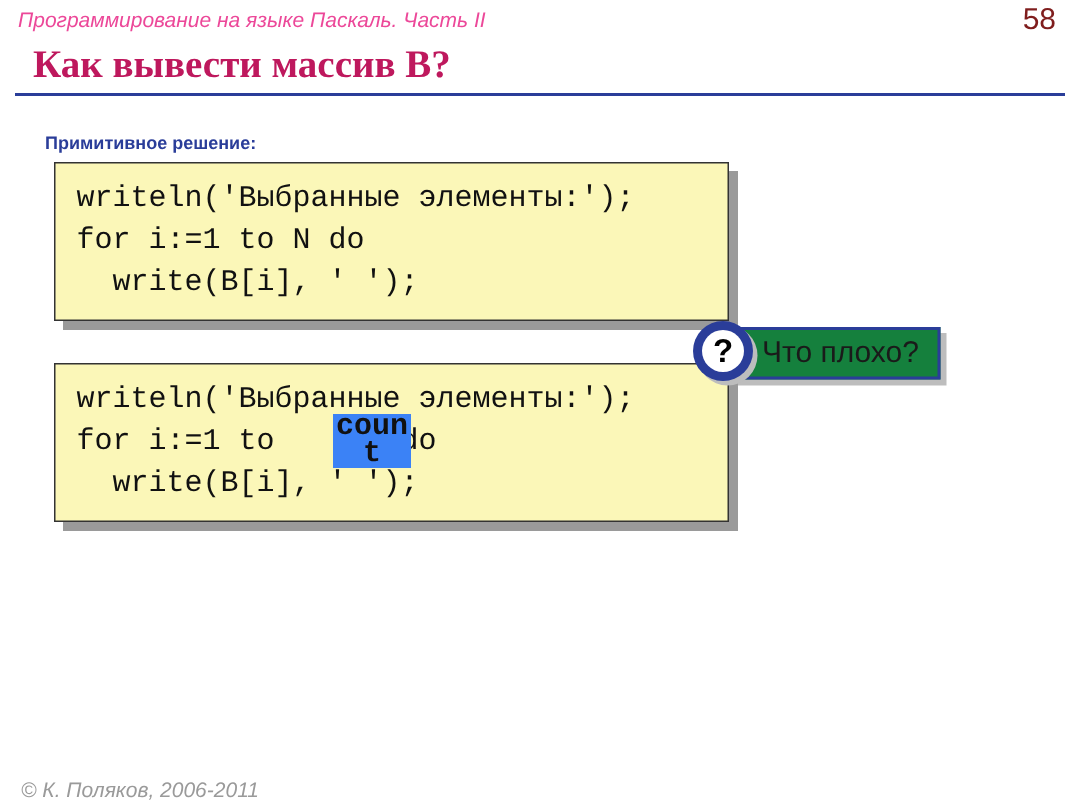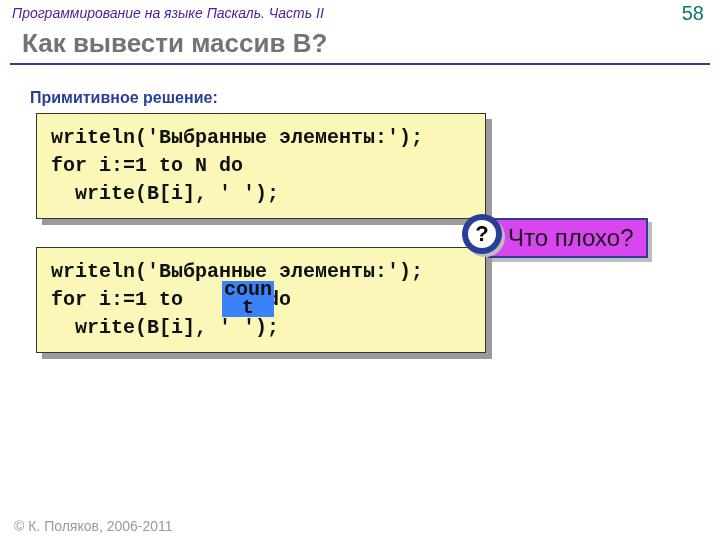--- a/index.html
+++ b/index.html
@@ -20,42 +20,43 @@
   .header {
     position: relative;
     height: 22px;
     padding: 2px 12px 0 12px;
     display: flex;
     justify-content: space-between;
     align-items: center;
   }
   .header-left {
     font-style: italic;
-    color: #4c1d95;
+    color: #ec4899;
     font-size: 14px;
   }
   .header-right {
-    color: #0f766e;
+    color: #7f1d1d;
     font-size: 20px;
     padding-right: 4px;
   }
   .title {
     font-size: 26px;
     font-weight: bold;
-    color: #737373;
+    color: #be185d;
     margin: 4px 0 4px 22px;
+    font-family: Liberation Serif, serif;
   }
   .hr {
     border: none;
     border-top: 2px solid #2a3d99;
     margin: 0 10px 8px 10px;
   }
   .section-label {
     color: #2a3d99;
-    font-size: 16px;
+    font-size: 12px;
     font-weight: bold;
     margin-left: 30px;
     margin-top: 24px;
     margin-bottom: 6px;
   }
   .code-wrap {
     position: relative;
     margin: 0 0 0 36px;
     width: 450px;
   }
@@ -68,42 +69,42 @@
     background: #9a9a9a;
     z-index: 0;
   }
   .code-box {
     position: relative;
     background: #fbf7b8;
     border: 1px solid #333;
     padding: 10px 14px 10px 14px;
     font-family: "Courier New", Courier, monospace;
     font-size: 20px;
-    font-weight: bold;
+    font-weight: normal;
     line-height: 28px;
     white-space: pre;
     color: #111;
     z-index: 1;
   }
   .callout-group {
     position: absolute;
     left: 430px;
     top: 212px;
     width: 250px;
     height: 50px;
     z-index: 3;
   }
   .callout-box {
     position: absolute;
     left: 58px;
     top: 6px;
-    background: #d946ef;
+    background: #15803d;
     border: 2px solid #2a3d99;
     padding: 4px 12px 4px 18px;
-    font-size: 24px;
+    font-size: 20px;
     color: #1a1a1a;
     white-space: nowrap;
     box-shadow: 4px 4px 0 #bdbdbd;
   }
   .question-disc {
     position: absolute;
     left: 32px;
     top: 2px;
     width: 40px;
     height: 40px;
@@ -139,20 +140,21 @@
     z-index: 2;
   }
   .footer {
     position: absolute;
     bottom: 6px;
     left: 0;
     right: 0;
     padding: 0 14px;
     display: flex;
     justify-content: space-between;
+    font-style: italic;
     color: #9a9a9a;
     font-size: 14px;
   }
 </style>
 </head>
 <body>
 
 <div class="slide">
 
   <div class="header">

